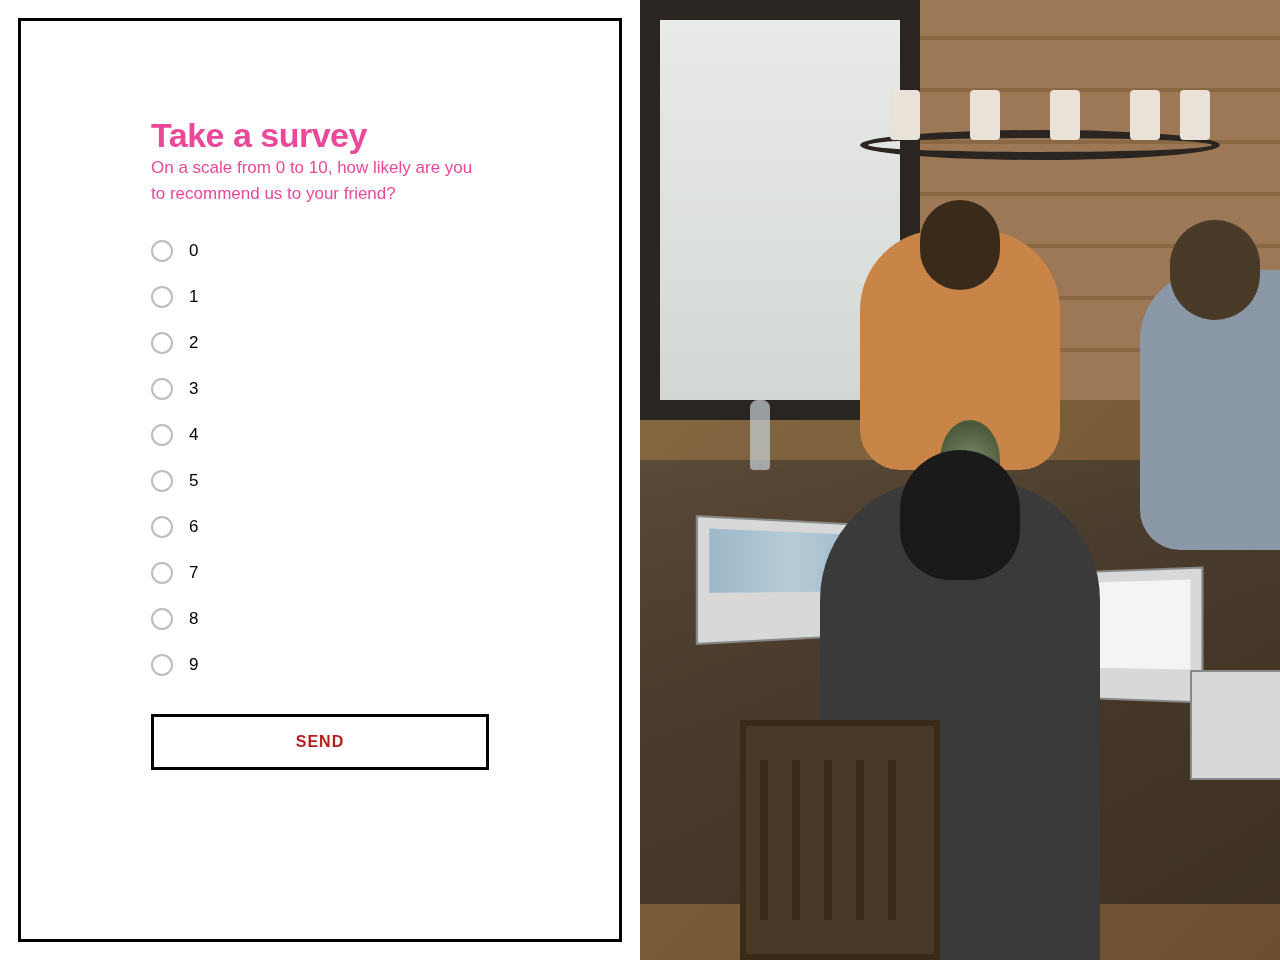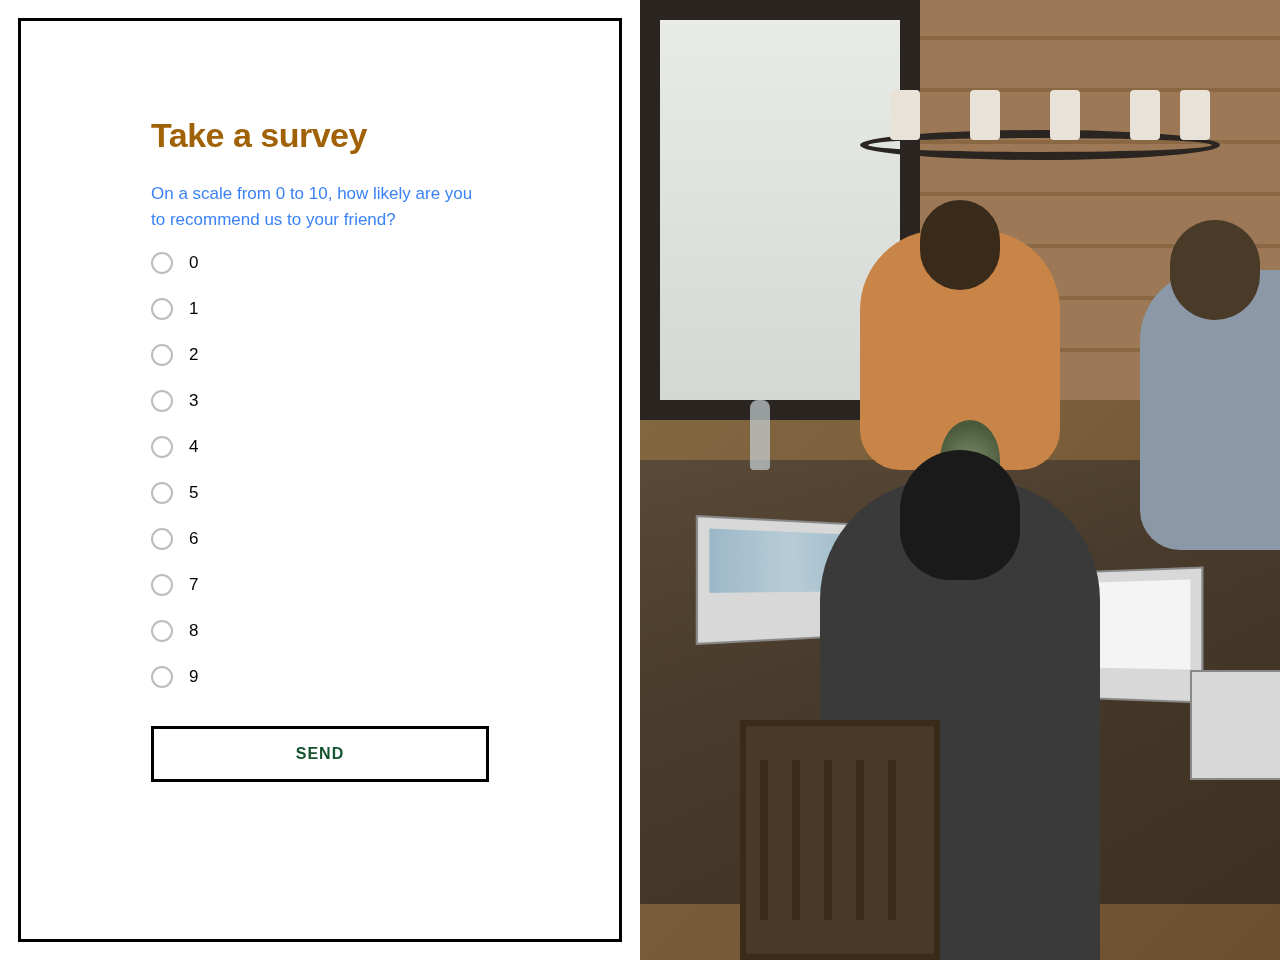--- a/index.html
+++ b/index.html
@@ -21,28 +21,27 @@
     }
     .survey-card {
       border: 3px solid #000;
       height: 100%;
       padding: 95px 130px 60px 130px;
     }
     .survey-title {
       font-size: 34px;
       font-weight: 800;
       letter-spacing: -0.5px;
-      margin-bottom: 26px;
-      color: #a16207;
+      color: #ec4899;
     }
     .survey-question {
       font-size: 17px;
       line-height: 1.55;
-      color: #3b82f6;
-      margin-bottom: 18px;
+      color: #ec4899;
+      margin-bottom: 32px;
       max-width: 340px;
     }
     .radio-list {
       display: flex;
       flex-direction: column;
       gap: 24px;
       margin-bottom: 38px;
     }
     .radio-item {
       display: flex;
@@ -65,21 +64,21 @@
     .send-button {
       width: 100%;
       max-width: 340px;
       height: 56px;
       border: 3px solid #000;
       background: #fff;
       font-size: 16px;
       font-weight: 700;
       letter-spacing: 1px;
       cursor: pointer;
-      color: #14532d;
+      color: #b91c1c;
     }
     .right-panel {
       width: 640px;
       height: 960px;
       position: relative;
       overflow: hidden;
       background: linear-gradient(135deg, #8b6f47 0%, #6b4f2f 100%);
     }
     .photo-scene {
       position: absolute;

